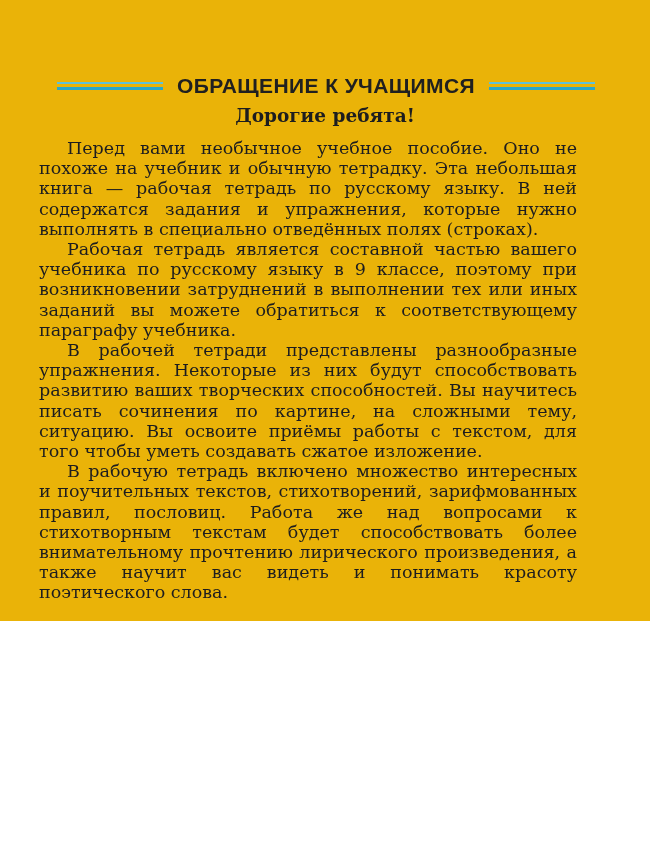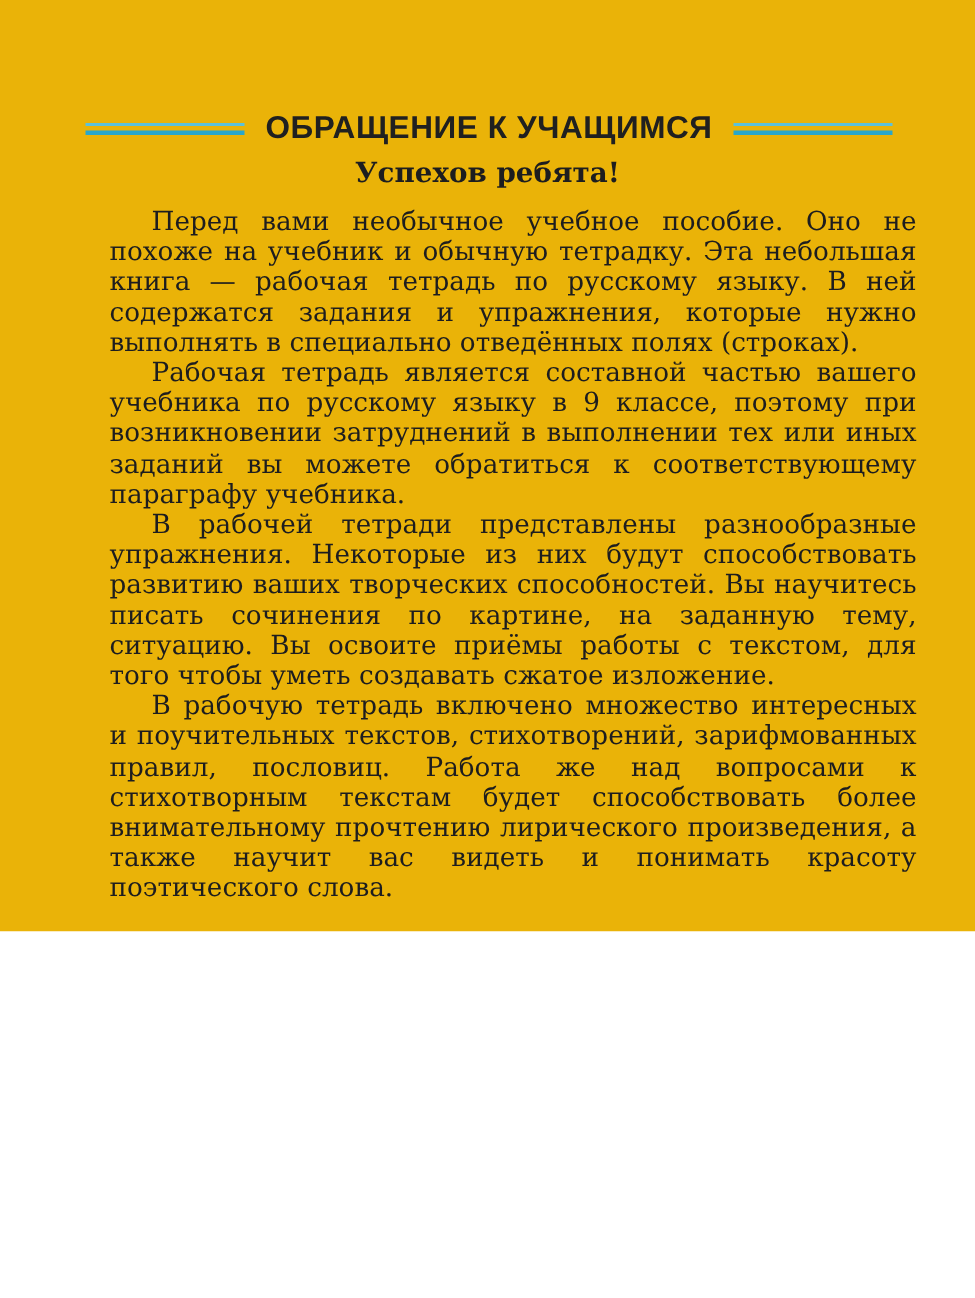--- a/index.html
+++ b/index.html
@@ -48,21 +48,21 @@
     left: 0;
     right: 0;
     margin: 0;
     text-align: center;
     font-weight: bold;
     font-size: 18.5px;
     color: var(--text);
   }
   .body {
     position: absolute;
-    left: 73px;
+    left: 39px;
     top: 138px;
     width: 538px;
     text-align: justify;
     font-size: 17.5px;
     line-height: 20.2px;
     hyphens: auto;
     -webkit-hyphens: auto;
   }
   .body p {
     margin: 0;
@@ -91,26 +91,26 @@
 <body>
 
 <div class="page">
 
   <div class="header">
     <div class="rule"></div>
     <h1 class="title">ОБРАЩЕНИЕ К УЧАЩИМСЯ</h1>
     <div class="rule"></div>
   </div>
 
-  <h2 class="greeting">Успехов ребята!</h2>
+  <h2 class="greeting">Дорогие ребята!</h2>
 
   <div class="body">
     <p>Перед вами необычное учебное пособие. Оно не похоже на учебник и обычную тетрадку. Эта небольшая книга — рабочая тетрадь по русскому языку. В ней содержатся задания и упражнения, которые нужно выполнять в специально отведённых полях (строках).</p>
     <p>Рабочая тетрадь является составной частью вашего учебника по русскому языку в 9 классе, поэтому при возникновении затруднений в выполнении тех или иных заданий вы можете обратиться к соответствующему параграфу учебника.</p>
-    <p>В рабочей тетради представлены разнообразные упражнения. Некоторые из них будут способствовать развитию ваших творческих способностей. Вы научитесь писать сочинения по картине, на заданную тему, ситуацию. Вы освоите приёмы работы с текстом, для того чтобы уметь создавать сжатое изложение.</p>
+    <p>В рабочей тетради представлены разнообразные упражнения. Некоторые из них будут способствовать развитию ваших творческих способностей. Вы научитесь писать сочинения по картине, на сложными тему, ситуацию. Вы освоите приёмы работы с текстом, для того чтобы уметь создавать сжатое изложение.</p>
     <p>В рабочую тетрадь включено множество интересных и поучительных текстов, стихотворений, зарифмованных правил, пословиц. Работа же над вопросами к стихотворным текстам будет способствовать более внимательному прочтению лирического произведения, а также научит вас видеть и понимать красоту поэтического слова.</p>
   </div>
 
   <div class="badge">
     <span>3</span>
   </div>
 
 </div>
 
 </body></html>

